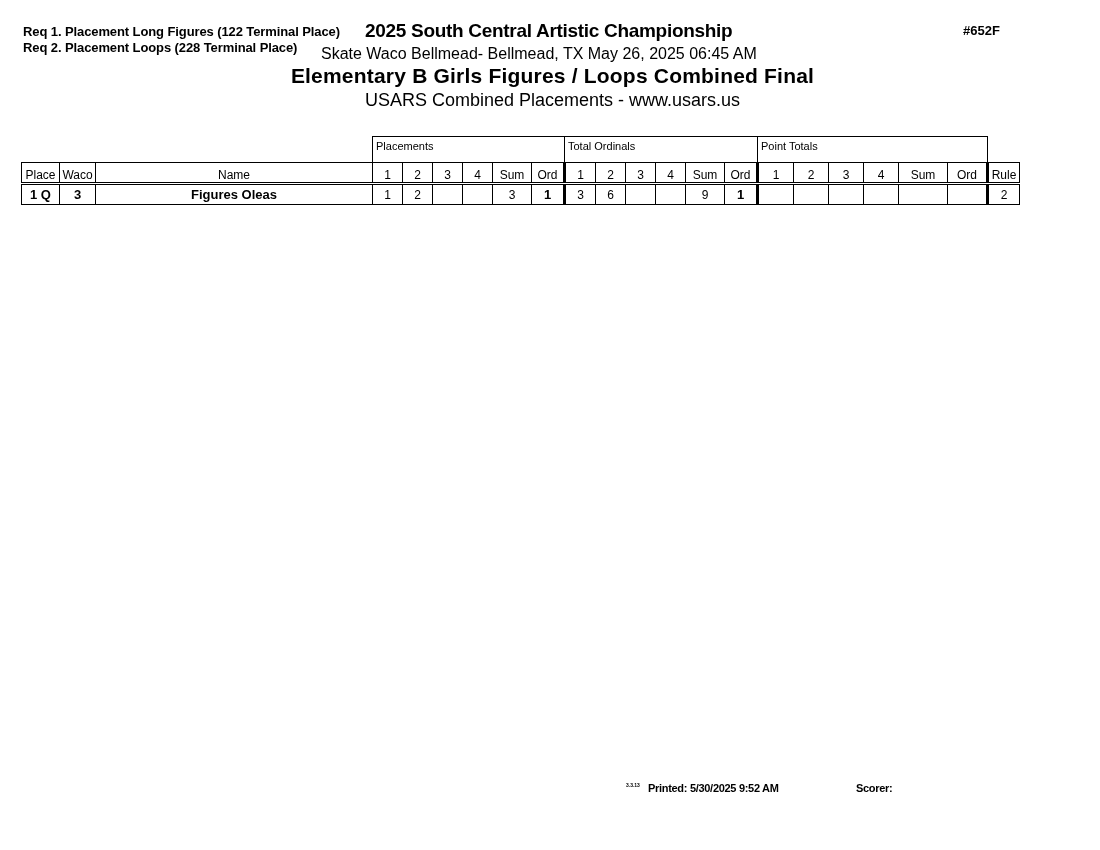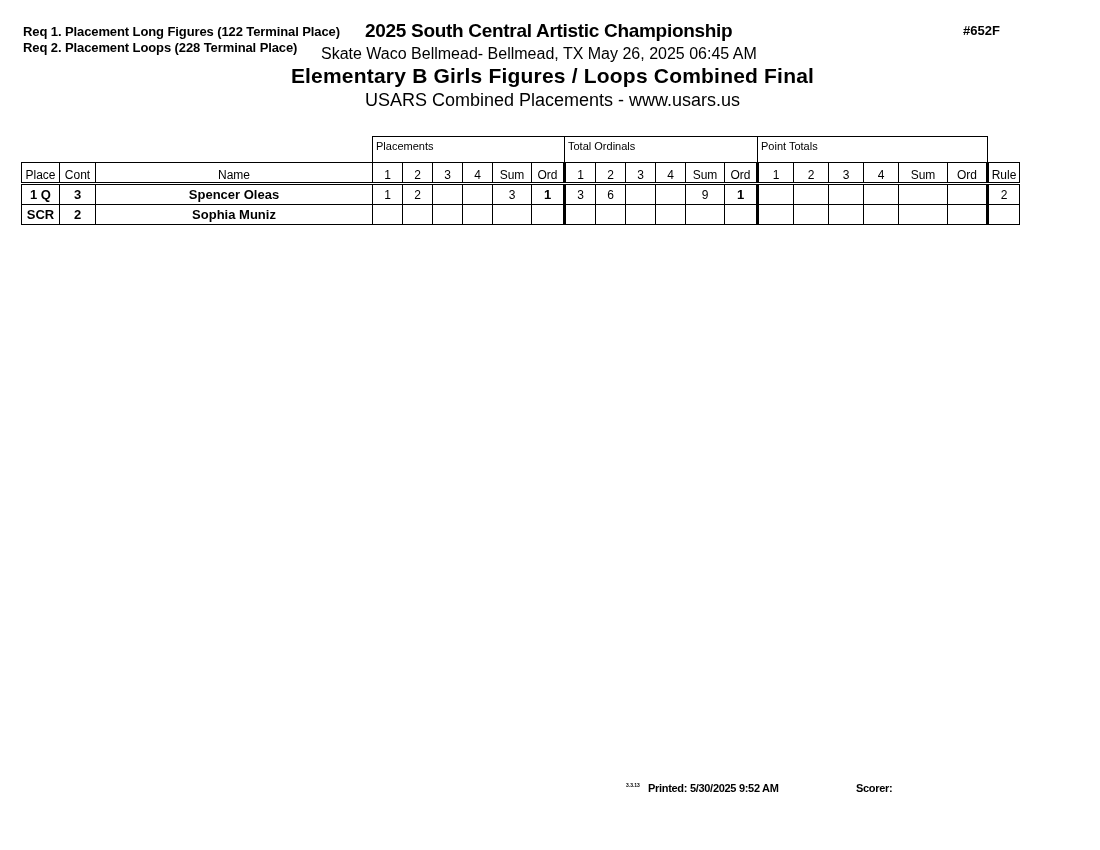--- a/index.html
+++ b/index.html
@@ -42,21 +42,21 @@
   <tbody>
       <tr class="grp">
     <td class="blank" colspan="3"></td>
     <td colspan="6">Placements</td>
     <td colspan="6">Total Ordinals</td>
     <td colspan="6">Point Totals</td>
     <td class="blank"></td>
   </tr>
   <tr class="hdr">
     <td class="l c-place">Place</td>
-    <td class="c-cont">Cont</td>
+    <td class="c-cont">Waco</td>
     <td class="l c-name">Name</td>
     <td class="c-s">1</td>
     <td class="c-s">2</td>
     <td class="c-s">3</td>
     <td class="c-s">4</td>
     <td class="c-sum">Sum</td>
     <td class="c-ord">Ord</td>
     <td class="c-s thick">1</td>
     <td class="c-s">2</td>
     <td class="c-s">3</td>
@@ -68,21 +68,21 @@
     <td class="c-p">3</td>
     <td class="c-p">4</td>
     <td class="c-psum">Sum</td>
     <td class="c-pord">Ord</td>
     <td class="l c-rule thick">Rule</td>
   </tr>
 
   <tr>
     <td class="b">1 Q</td>
     <td class="b">3</td>
-    <td class="l b">Spencer Oleas</td>
+    <td class="l b">Figures Oleas</td>
     <td>1</td>
     <td>2</td>
     <td></td>
     <td></td>
     <td>3</td>
     <td class="b">1</td>
     <td class="thick">3</td>
     <td>6</td>
     <td></td>
     <td></td>
@@ -91,42 +91,18 @@
     <td class="thick"></td>
     <td></td>
     <td></td>
     <td></td>
     <td></td>
     <td></td>
     <td class="thick">2</td>
   </tr>
 
 
-  <tr>
-    <td class="b">SCR</td>
-    <td class="b">2</td>
-    <td class="l b">Sophia Muniz</td>
-    <td></td>
-    <td></td>
-    <td></td>
-    <td></td>
-    <td></td>
-    <td class="b"></td>
-    <td class="thick"></td>
-    <td></td>
-    <td></td>
-    <td></td>
-    <td></td>
-    <td class="b"></td>
-    <td class="thick"></td>
-    <td></td>
-    <td></td>
-    <td></td>
-    <td></td>
-    <td></td>
-    <td class="thick"></td>
-  </tr>
 </tbody>
   </table>
 
 <div class="abs ver">3.3.13</div>
 <div class="abs foot" style="left:648px">Printed:  5/30/2025 9:52 AM</div>
 <div class="abs foot" style="left:856px">Scorer:</div>
 
 </body></html>

